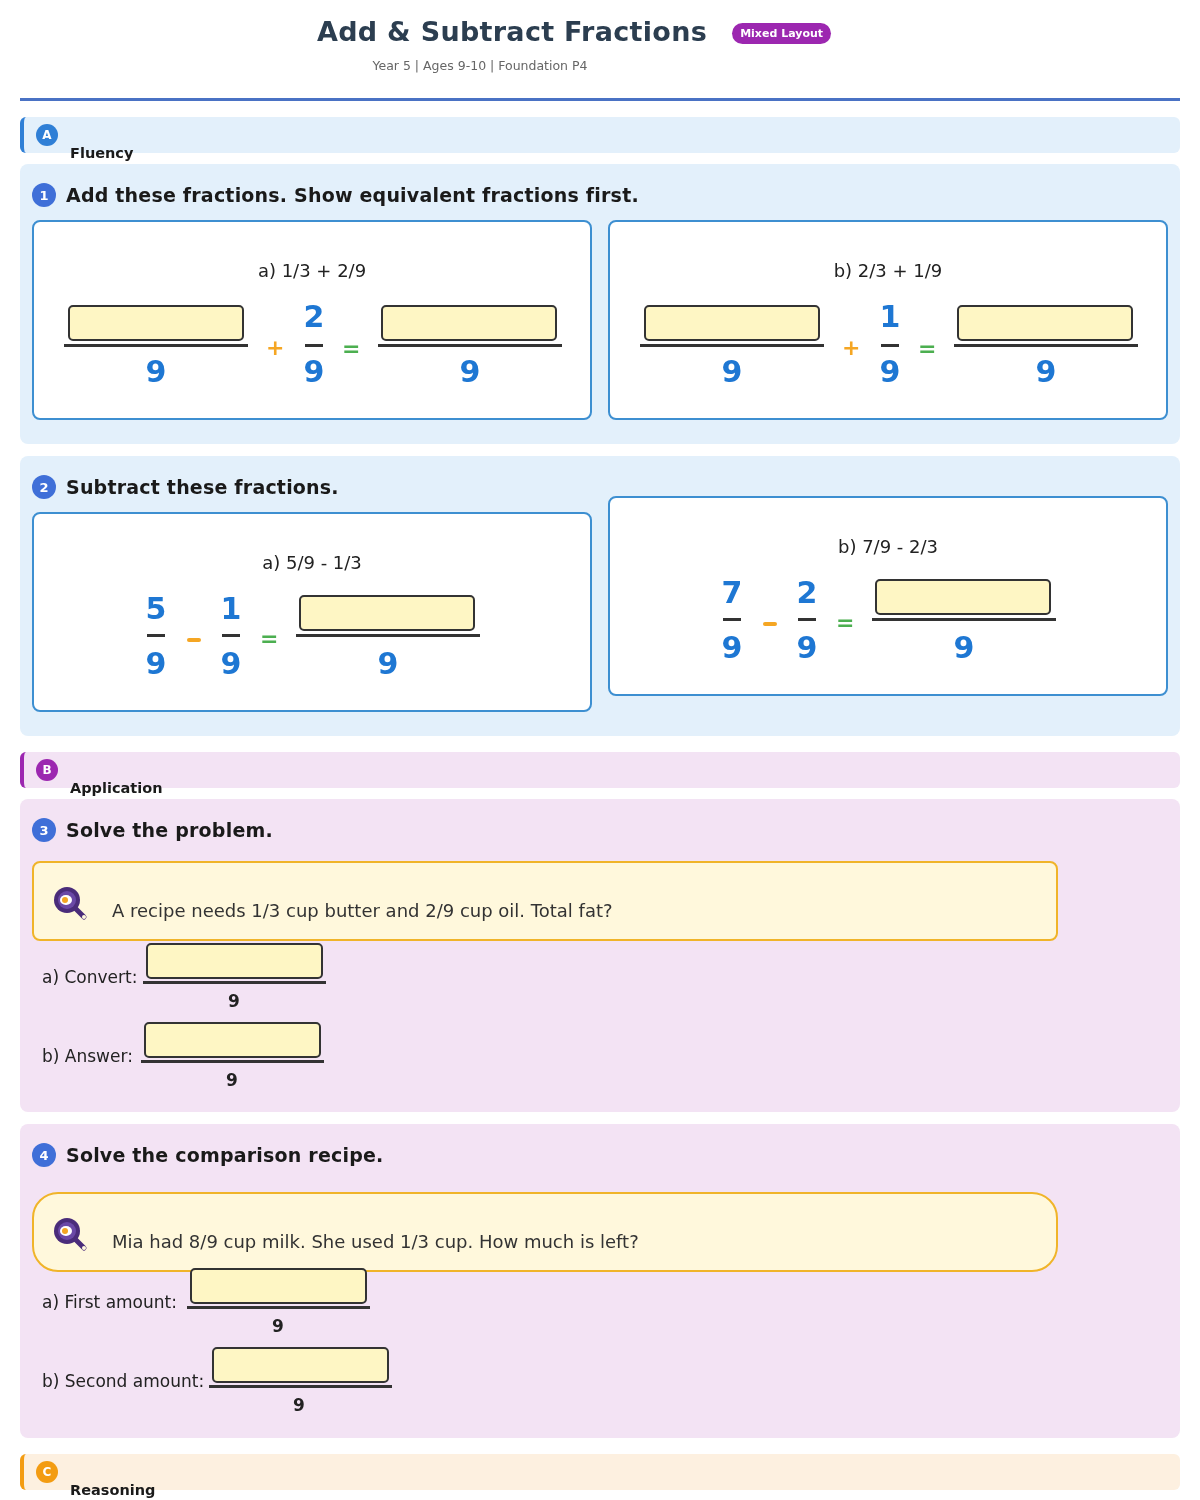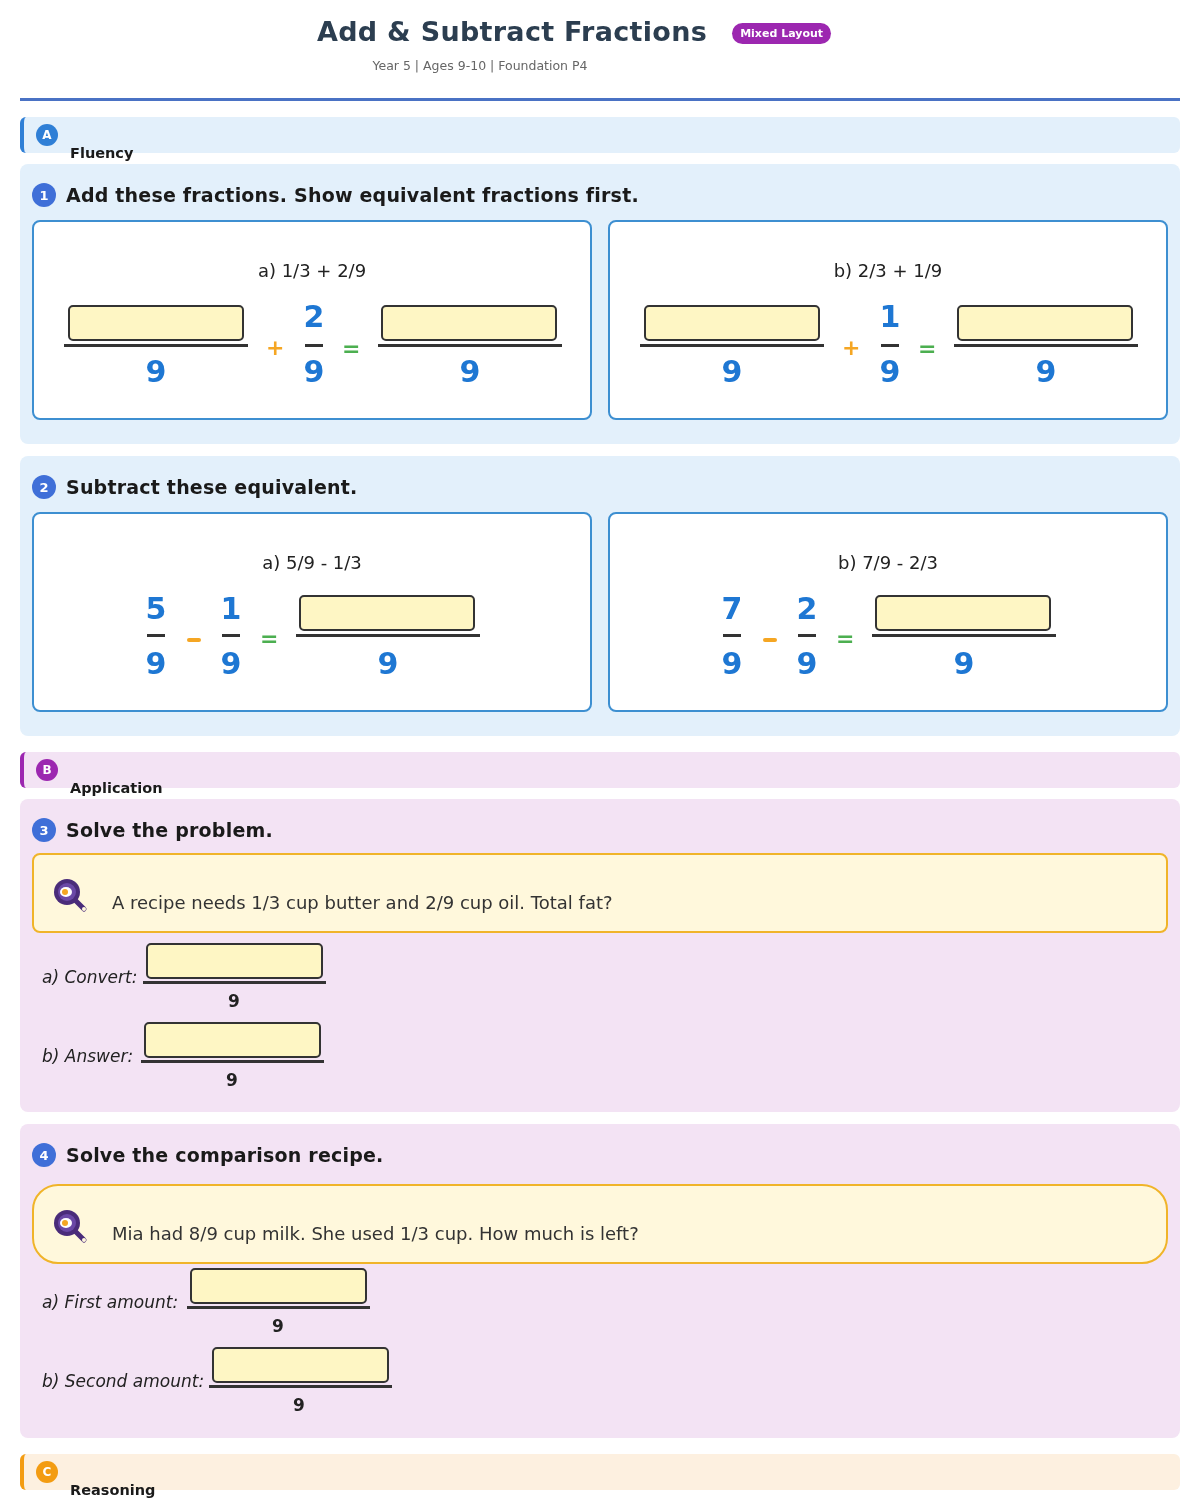--- a/index.html
+++ b/index.html
@@ -25,24 +25,24 @@
   .card { position: absolute; width: 560px; height: 200px; background: #fff; border: 2px solid #3d8fd1; border-radius: 8px; }
   .card-label { position: absolute; top: 38px; left: 0; width: 100%; text-align: center; font-size: 18px; color: #222; }
   .blank { position: absolute; height: 36px; background: #fef6c4; border: 2px solid #333; border-radius: 5px; }
   .bar { position: absolute; height: 3px; background: #333; }
   .num { position: absolute; font-size: 30px; font-weight: bold; color: #1e77d3; text-align: center; line-height: 34px; }
   .op-plus { position: absolute; font-size: 22px; font-weight: bold; color: #f5a623; line-height: 22px; }
   .op-minus { position: absolute; width: 14px; height: 4px; background: #f5a623; border-radius: 2px; }
   .op-eq { position: absolute; font-size: 22px; font-weight: bold; color: #4caf50; line-height: 22px; }
   .small-bar { position: absolute; width: 18px; height: 3px; background: #333; }
 
-  .story { position: absolute; left: 12px; width: 1136px; height: 80px; background: #fff8dc; border: 2px solid #f0b429; border-radius: 8px; }
+  .story { position: absolute; left: 12px; width: 1026px; height: 80px; background: #fff8dc; border: 2px solid #f0b429; border-radius: 8px; margin-top: 8px; }
   .story-icon { position: absolute; left: 18px; top: 22px; width: 36px; height: 36px; }
   .story-text { position: absolute; left: 78px; top: 0; height: 76px; display: flex; align-items: center; font-size: 18px; color: #333; padding-top: 18px; }
-  .ans-label { position: absolute; font-size: 17px; color: #222; white-space: nowrap; font-style: italic; }
+  .ans-label { position: absolute; font-size: 17px; color: #222; white-space: nowrap; }
   .ans-den { position: absolute; font-size: 17px; font-weight: bold; color: #222; text-align: center; }
 </style>
 </head>
 <body>
 
 <div class="header">
   <div class="title-row">
     <span class="title">Add &amp; Subtract Fractions</span>
     <span class="badge">Mixed Layout</span>
   </div>
@@ -88,39 +88,39 @@
     <div class="op-eq" style="left:308px; top:116px;">=</div>
     <div class="blank" style="left:347px; top:83px; width:176px;"></div>
     <div class="bar" style="left:344px; top:122px; width:184px;"></div>
     <div class="num" style="left:414px; top:133px; width:44px;">9</div>
   </div>
 </div>
 
 <div class="q-panel" style="top:456px; height:280px; background:#e3f0fb;">
   <div class="q-head" style="top:19px;">
     <div class="q-num">2</div>
-    <div class="q-text">Subtract these equivalent.</div>
+    <div class="q-text">Subtract these fractions.</div>
   </div>
 
   <div class="card" style="left:12px; top:56px;">
     <div class="card-label">a) 5/9 - 1/3</div>
     <div class="num" style="left:100px; top:78px; width:44px;">5</div>
     <div class="small-bar" style="left:113px; top:120px;"></div>
     <div class="num" style="left:100px; top:133px; width:44px;">9</div>
     <div class="op-minus" style="left:153px; top:124px;"></div>
     <div class="num" style="left:175px; top:78px; width:44px;">1</div>
     <div class="small-bar" style="left:188px; top:120px;"></div>
     <div class="num" style="left:175px; top:133px; width:44px;">9</div>
     <div class="op-eq" style="left:226px; top:114px;">=</div>
     <div class="blank" style="left:265px; top:81px; width:176px;"></div>
     <div class="bar" style="left:262px; top:120px; width:184px;"></div>
     <div class="num" style="left:332px; top:133px; width:44px;">9</div>
   </div>
 
-  <div class="card" style="left:588px; top:56px;">
+  <div class="card" style="left:588px; top:40px;">
     <div class="card-label">b) 7/9 - 2/3</div>
     <div class="num" style="left:100px; top:78px; width:44px;">7</div>
     <div class="small-bar" style="left:113px; top:120px;"></div>
     <div class="num" style="left:100px; top:133px; width:44px;">9</div>
     <div class="op-minus" style="left:153px; top:124px;"></div>
     <div class="num" style="left:175px; top:78px; width:44px;">2</div>
     <div class="small-bar" style="left:188px; top:120px;"></div>
     <div class="num" style="left:175px; top:133px; width:44px;">9</div>
     <div class="op-eq" style="left:226px; top:114px;">=</div>
     <div class="blank" style="left:265px; top:81px; width:176px;"></div>

